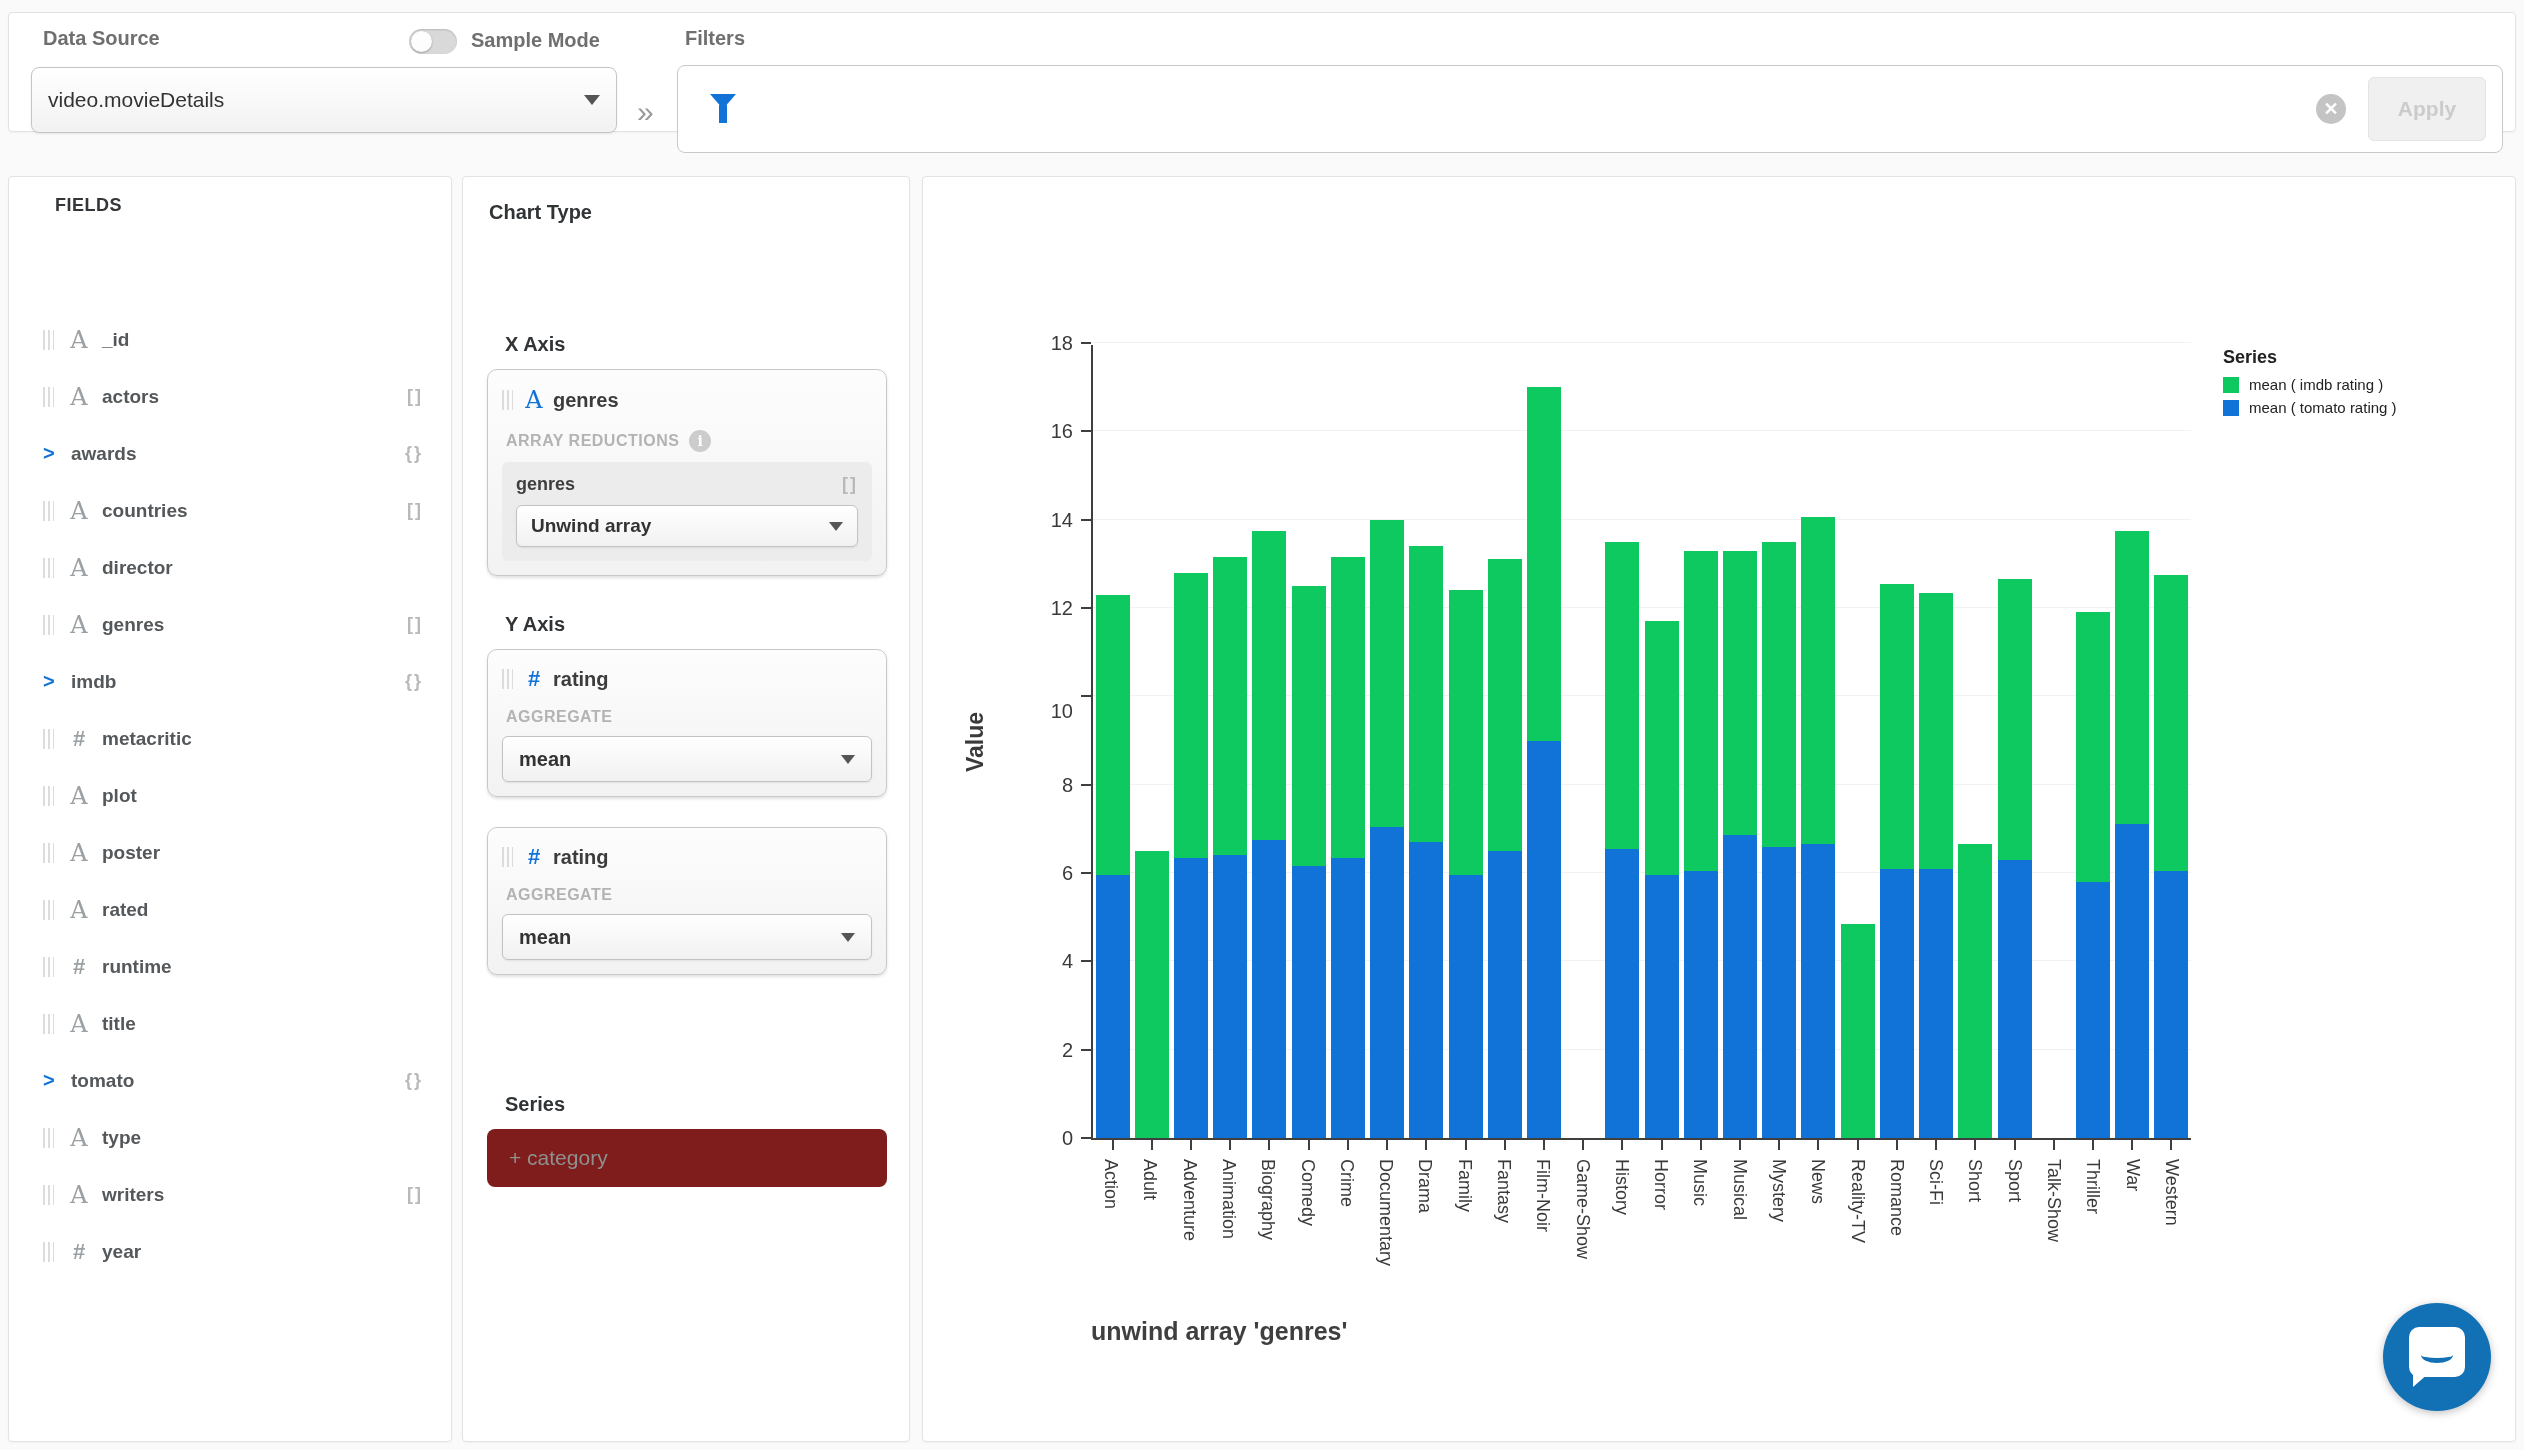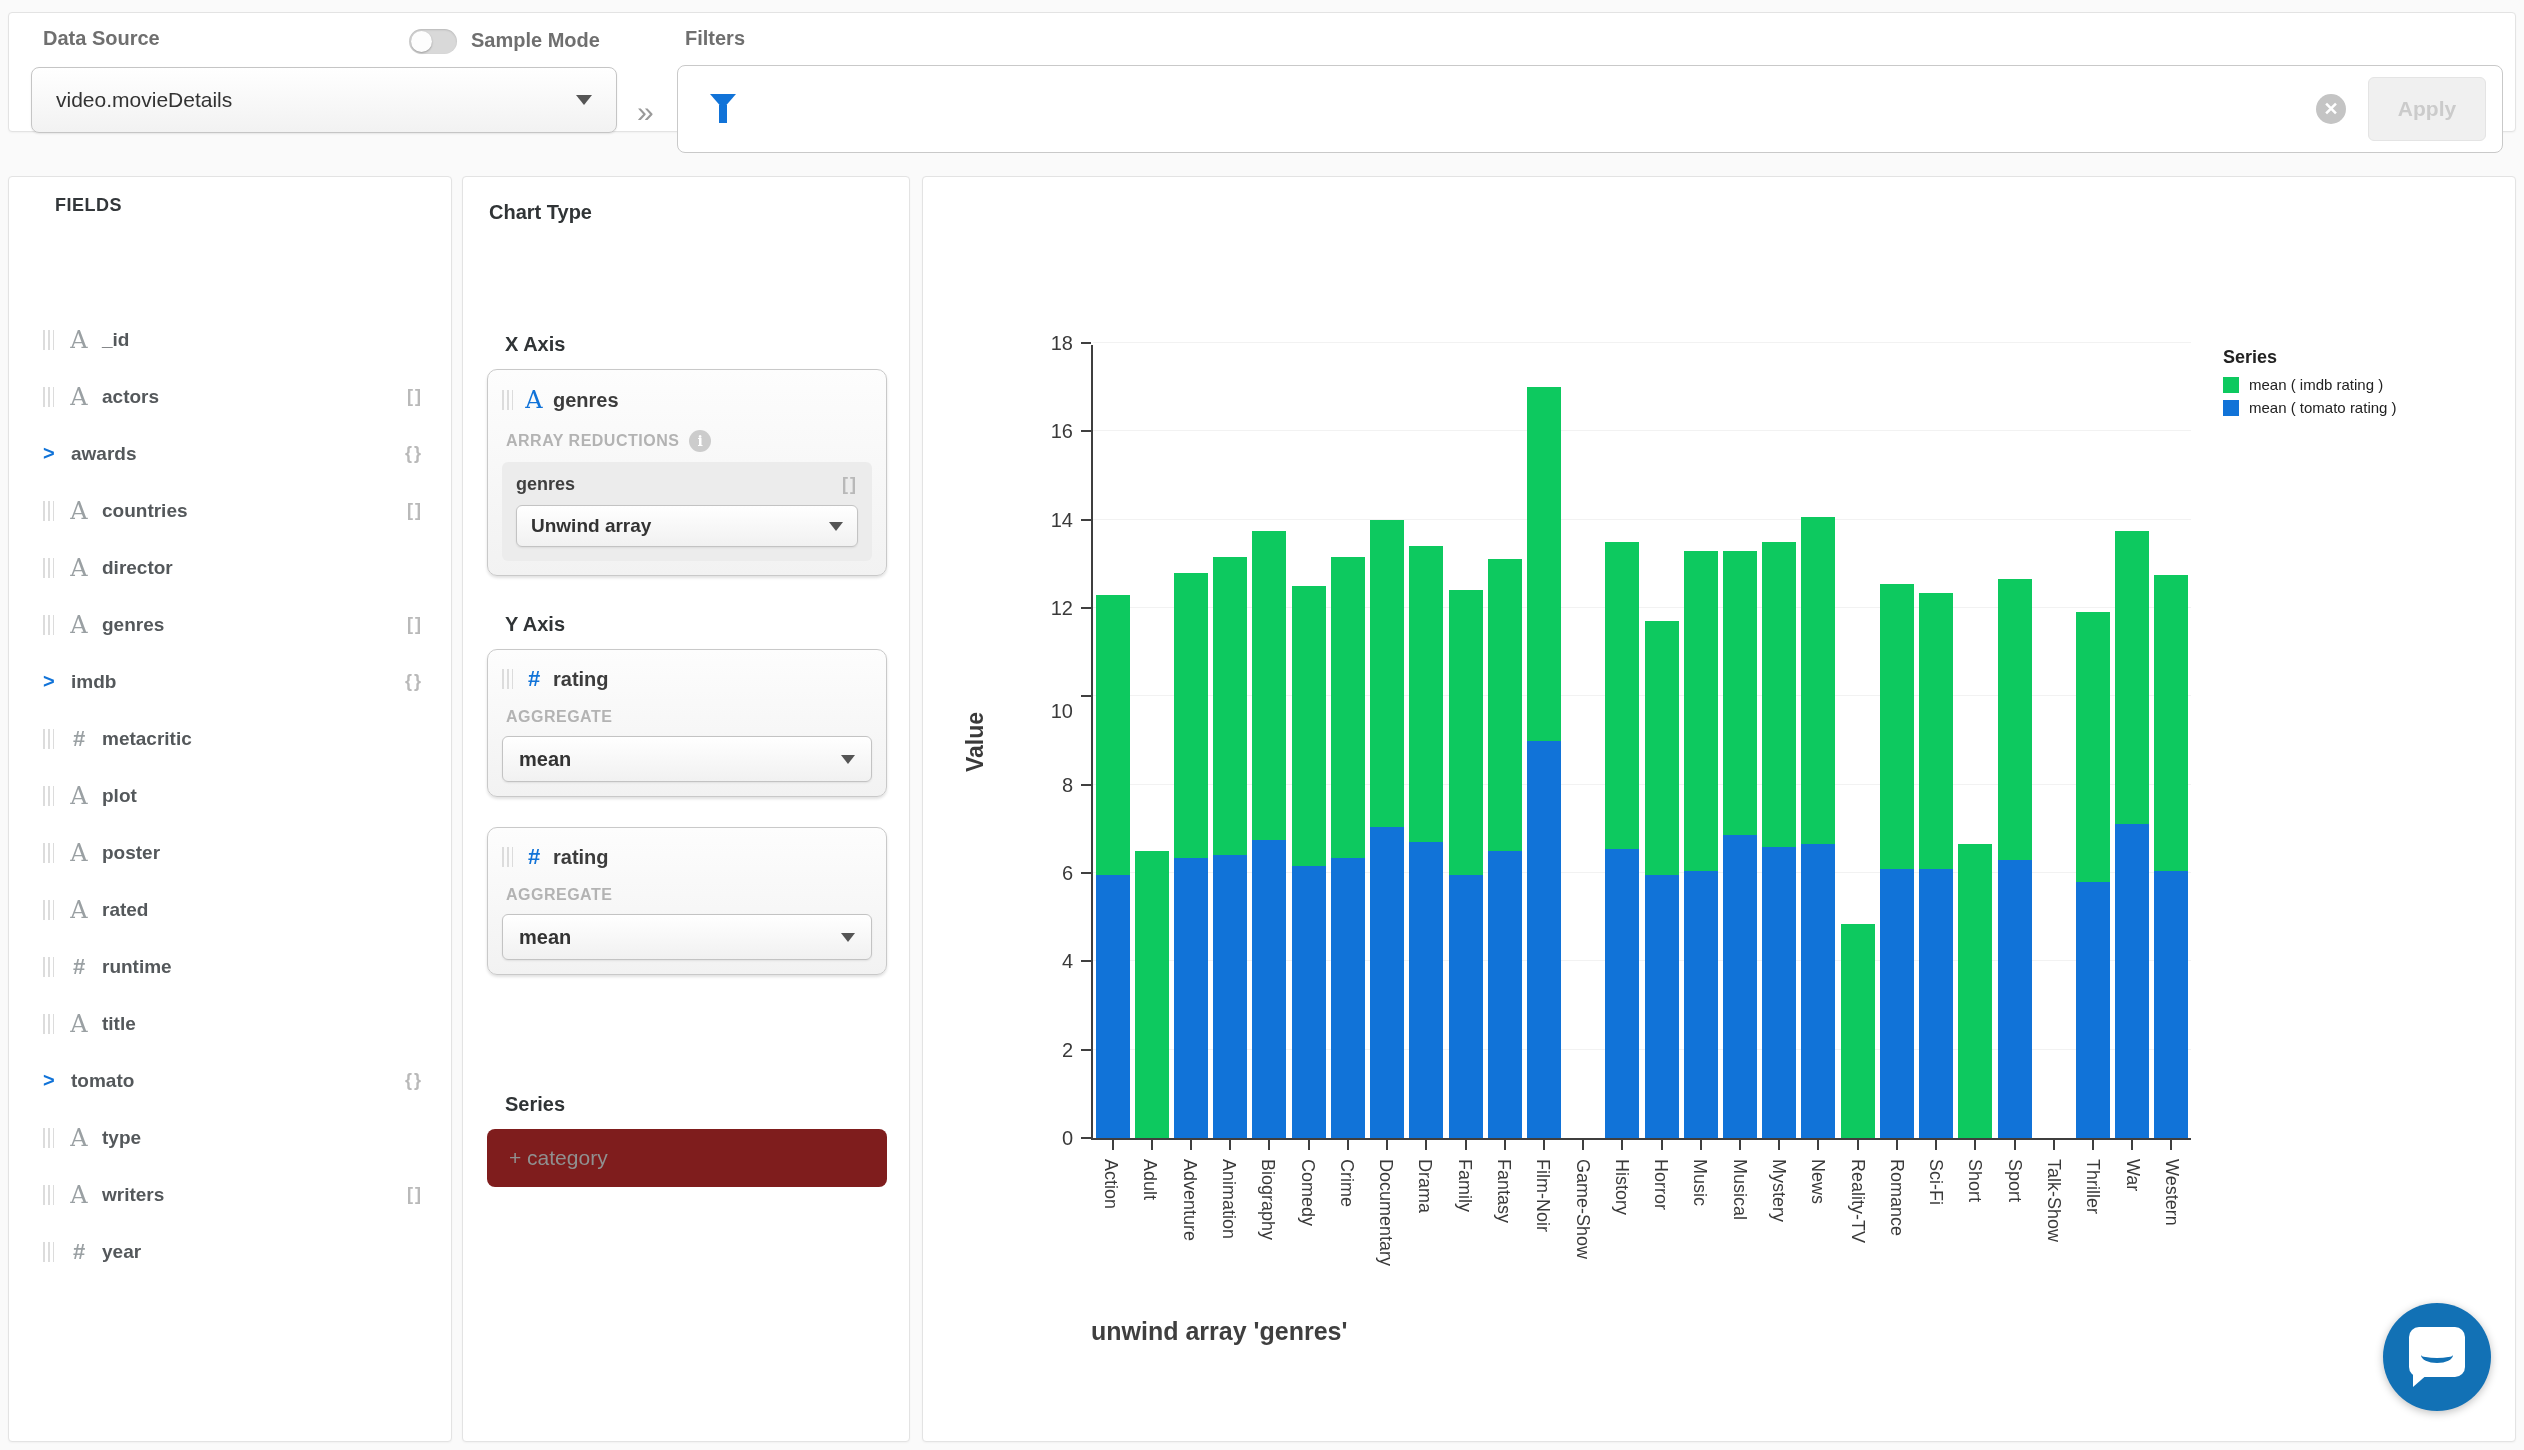--- a/index.html
+++ b/index.html
@@ -7,21 +7,21 @@
               font-family:"Liberation Sans", sans-serif; }
 
   .card { position:absolute; background:#ffffff; border:1px solid #e3e3e3; border-radius:4px;
           box-shadow:0 1px 2px rgba(0,0,0,.04); }
 
   
   #topbar { left:8px; top:6px; width:2508px; height:120px;margin-top:6px; }
   .panel-label { position:absolute; font-size:20px; font-weight:700; color:#6f6f6f; }
   #ds-select { position:absolute; left:22px; top:54px; width:586px; height:66px;
                background:linear-gradient(#ffffff,#f2f2f2); border:1px solid #c5c5c5; border-radius:8px;
-               box-shadow:0 1px 2px rgba(0,0,0,.08); display:flex; align-items:center; padding:0 24px; }
+               box-shadow:0 1px 2px rgba(0,0,0,.08); display:flex; align-items:center; padding:0 16px; }
   #ds-select .val { font-size:21px; color:#333; }
   .caret { width:0; height:0; border-left:8px solid transparent; border-right:8px solid transparent;
            border-top:10px solid #555; margin-left:auto; }
   .caret.sm { border-left-width:7px; border-right-width:7px; border-top-width:9px; }
   #toggle { position:absolute; left:400px; top:16px; width:48px; height:25px; border-radius:13px;
             background:#d9d9d9; box-shadow:inset 0 1px 2px rgba(0,0,0,.15); }
   #toggle::after { content:""; position:absolute; left:2px; top:2px; width:21px; height:21px;
                    border-radius:50%; background:#fdfdfd; box-shadow:0 1px 2px rgba(0,0,0,.3); }
   #collapse { position:absolute; left:628px; top:82px; font-size:30px; color:#9a9a9a; }
   #filters-box { position:absolute; left:668px; top:52px; width:1826px; height:88px; background:#fff;

